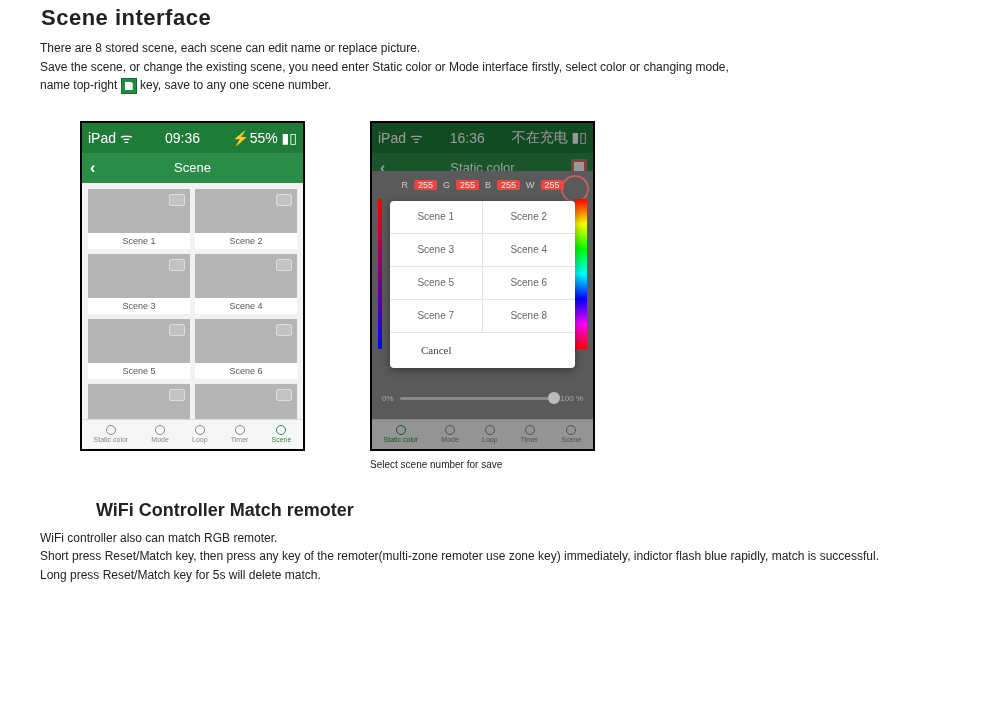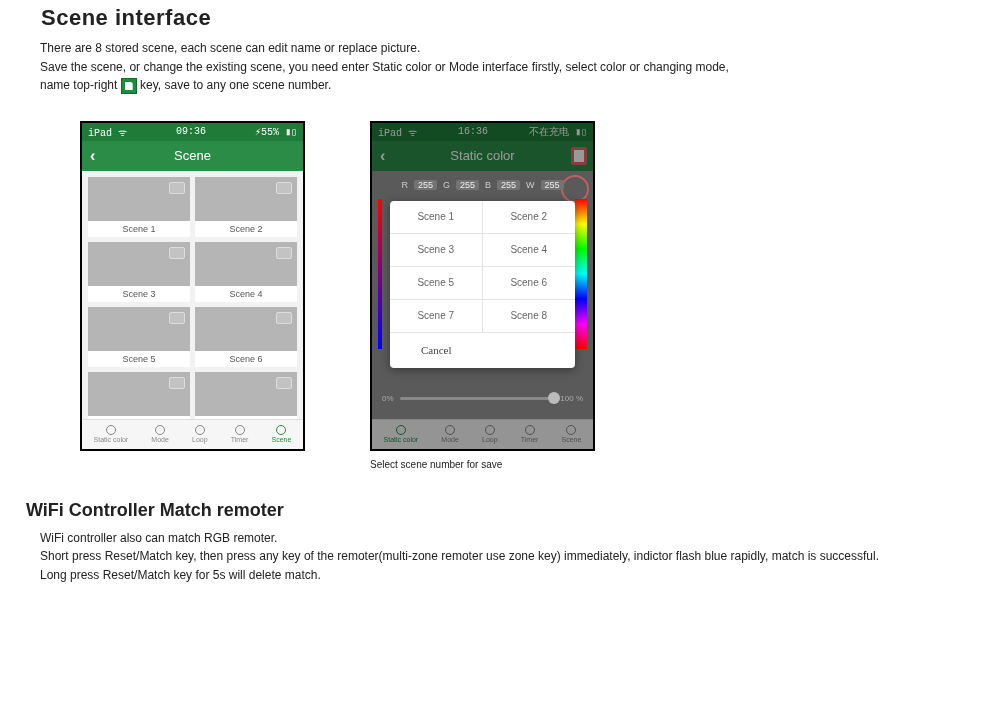--- a/index.html
+++ b/index.html
@@ -15,21 +15,21 @@
   .h1 {
     font-size: 22px;
     font-weight: bold;
     letter-spacing: 0.5px;
     margin-left: 41px;
     margin-bottom: 8px;
   }
   .h2 {
     font-size: 18px;
     font-weight: bold;
-    margin-left: 26px;
+    margin-left: 96px;
     margin-top: 30px;
     margin-bottom: 8px;
   }
   .para {
     font-size: 12px;
     margin-left: 40px;
     margin-right: 20px;
     line-height: 1.55;
   }
   .key-icon {
@@ -56,29 +56,28 @@
   .phone {
     width: 225px;
     height: 330px;
     border: 2px solid #000;
     background:#fff;
     display:flex;
     flex-direction:column;
     position:relative;
   }
   .statusbar {
-    height:18px;
+    height:30px;
     background:#1e7b38;
     color:#fff;
-    font-size:10px;
+    font-size:14px;
     display:flex;
     align-items:center;
     justify-content:space-between;
     padding:0 6px;
-    font-family:Liberation Mono, monospace;
   }
   .titlebar {
     height:30px;
     background:#2a8c46;
     color:#fff;
     font-size:13px;
     display:flex;
     align-items:center;
     justify-content:center;
     position:relative;
@@ -144,21 +143,21 @@
   .phone.dim .body-dim {
     position:absolute; left:0; right:0; top:48px; bottom:30px;
     background: #5a5a5a;
   }
   .rgb-row {
     position:absolute; top:54px; left:0; right:0;
     height:16px;
     font-size:9px; color:#ccc;
     display:flex; align-items:center; justify-content:center; gap:6px;
   }
-  .rgb-row span.val { background:#737373; padding:0 4px; border-radius:2px; color:#eee;}
+  .rgb-row span.val { background:#ef4444; padding:0 4px; border-radius:2px; color:#eee;}
   .hue-right {
     position:absolute; right:6px; top:76px; width:12px; height:150px;
     background: linear-gradient(to bottom, #ff0000,#ffff00,#00ff00,#00ffff,#0000ff,#ff00ff,#ff0000);
   }
   .hue-left {
     position:absolute; left:6px; top:76px; width:4px; height:150px;
     background: linear-gradient(to bottom, #f00,#00f);
   }
   .popup {
     position:absolute;

